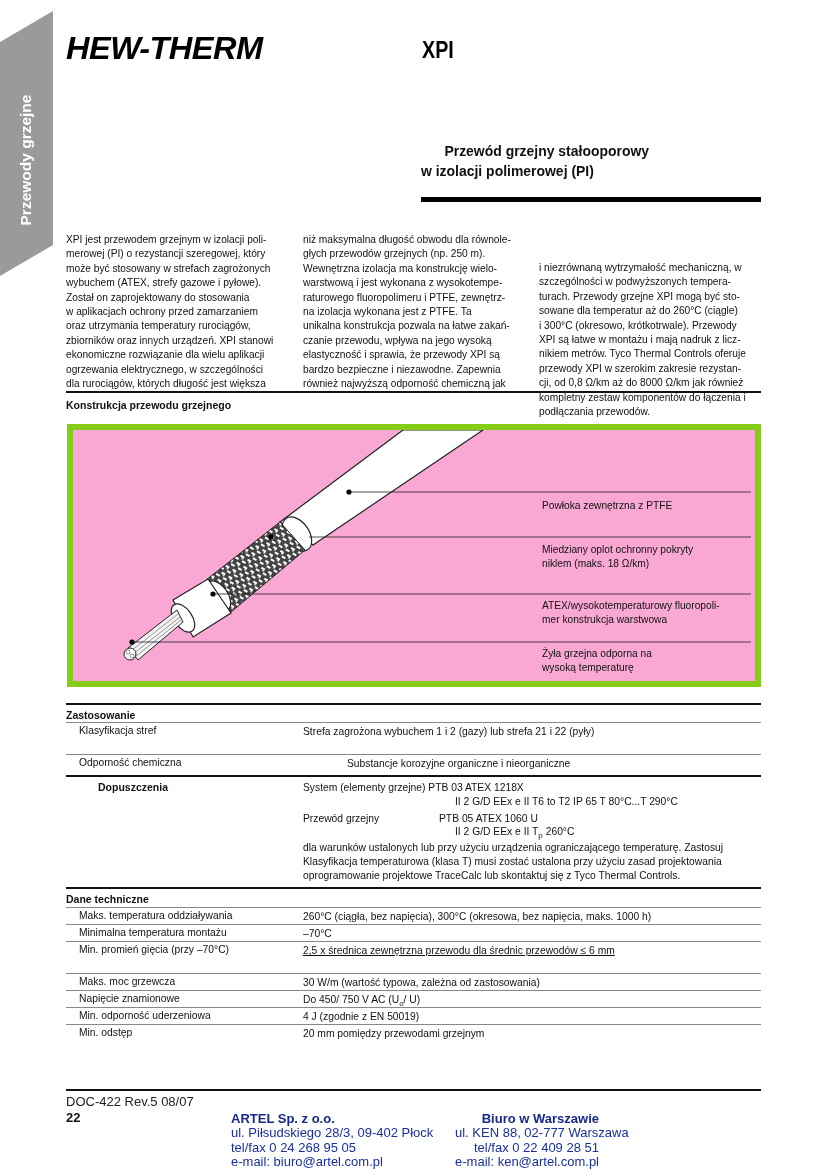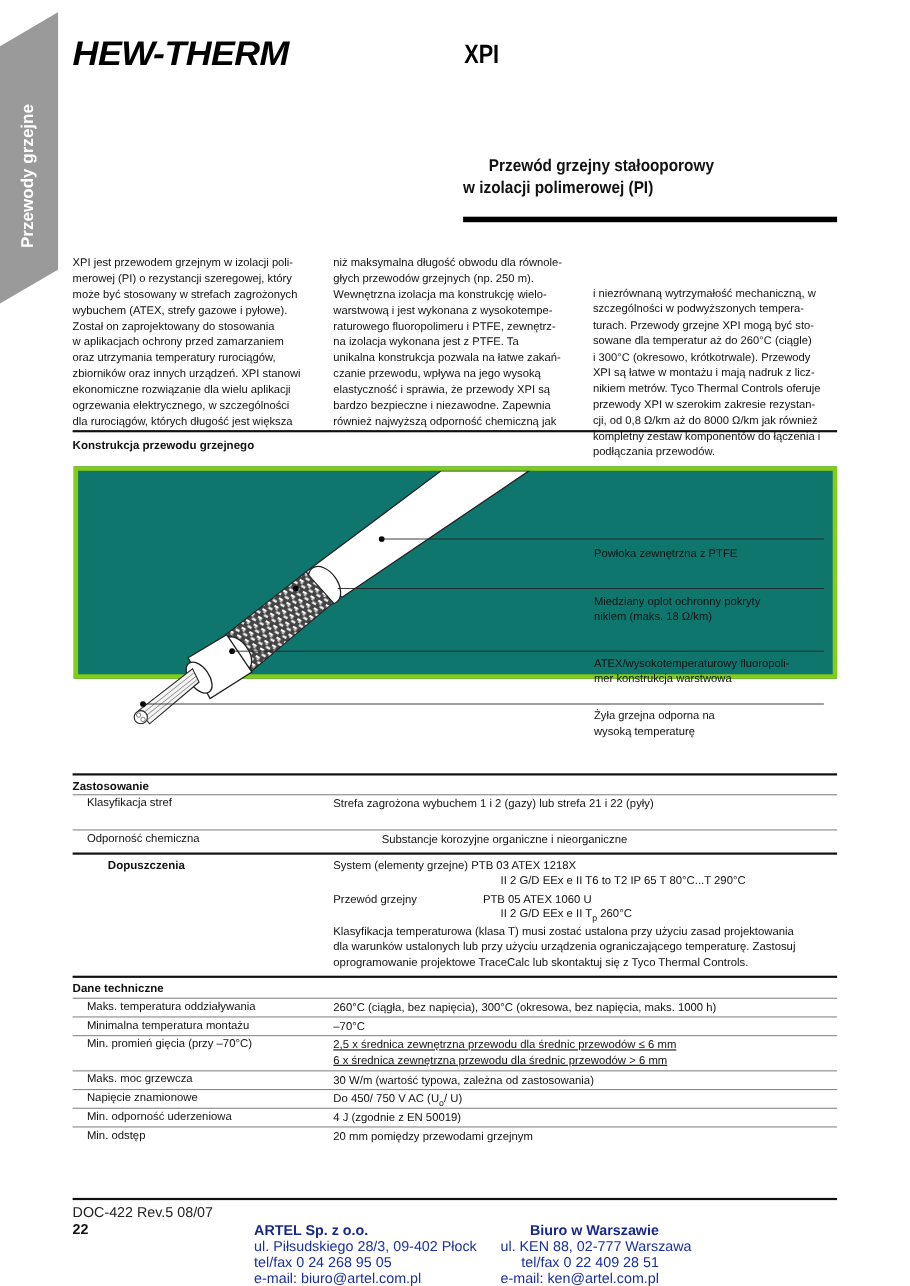--- a/index.html
+++ b/index.html
@@ -28,22 +28,22 @@
   .intro.c1 { left: 66px; width: 225px; }
   .intro.c2 { left: 303px; width: 230px; }
   .intro.c3 { left: 539px; width: 225px; margin-top: 28px; }
   .intro span { display: block; white-space: nowrap; }
 
   .rule-thick { position: absolute; left: 66px; width: 695px; height: 2px; background: #111; }
   .rule-thin { position: absolute; height: 1px; background: #888; }
 
   .section-title { position: absolute; left: 66px; font-size: 10.5px; font-weight: bold; }
 
-  .figure-box { position: absolute; left: 67px; top: 424px; width: 694px; height: 193px;
-                border: 4px solid #84cc16; background: #0f766e; }
+  .figure-box { position: absolute; left: 67px; top: 424px; width: 694px; height: 263px;
+                border: 6px solid #84cc16; background: #f9a8d4; }
   .figure-svg { position: absolute; left: 0; top: 0; }
 
   .callout { position: absolute; font-size: 10.2px; line-height: 14px; color: #111; }
 
   .spec-label { position: absolute; font-size: 10.3px; color: #111; white-space: nowrap; }
   .spec-value { position: absolute; left: 303px; font-size: 10.3px; color: #111; line-height: 14.2px; white-space: nowrap; }
   .spec-value span { display: block; }
   .sub { font-size: 8px; vertical-align: -3px; }
 
   .footer-doc { position: absolute; left: 66px; top: 1094px; font-size: 13px; color: #222; }
@@ -188,22 +188,22 @@
 <div class="spec-value" style="top:781px;">
   <span><span style="display:inline">System (elementy grzejne)</span> <span style="display:inline">PTB 03 ATEX 1218X</span></span>
 </div>
 <div class="spec-value" style="left:455px; top:795px;">II 2 G/D EEx e II T6 to T2 IP 65  T 80°C...T 290°C</div>
 <div class="spec-value" style="top:812px;">Przewód grzejny</div>
 <div class="spec-value" style="left:439px; top:812px;">PTB 05 ATEX 1060 U</div>
 <div class="spec-value" style="left:455px; top:825px;">
   <span style="display:inline">II 2 G/D EEx e II T</span><span class="sub" style="display:inline">p</span><span style="display:inline"> 260°C</span>
 </div>
 <div class="spec-value" style="top:841px;">
+  <span>dla warunków ustalonych lub przy użyciu urządzenia ograniczającego temperaturę. Zastosuj</span>
   <span>Klasyfikacja temperaturowa (klasa T) musi zostać ustalona przy użyciu zasad projektowania</span>
-  <span>dla warunków ustalonych lub przy użyciu urządzenia ograniczającego temperaturę. Zastosuj</span>
   <span>oprogramowanie projektowe TraceCalc lub skontaktuj się z Tyco Thermal Controls.</span>
 </div>
 
 <div class="rule-thick" style="top:887px;"></div>
 <div class="section-title" style="top:893px;">Dane techniczne</div>
 
 <div class="rule-thin" style="top:907px; left:66px; width:695px;"></div>
 <div class="spec-label" style="left:79px; top:910px;">Maks. temperatura oddziaływania</div>
 <div class="spec-value" style="top:910px;">
     <span>260°C (ciągła, bez napięcia), 300°C (okresowa, bez napięcia, maks. 1000 h)</span>
@@ -212,21 +212,20 @@
 <div class="rule-thin" style="top:924px; left:66px; width:695px;"></div>
 <div class="spec-label" style="left:79px; top:927px;">Minimalna temperatura montażu</div>
 <div class="spec-value" style="top:927px;">
     <span>–70°C</span>
   </div>
 
 <div class="rule-thin" style="top:941px; left:66px; width:695px;"></div>
 <div class="spec-label" style="left:79px; top:944px;">Min. promień gięcia (przy –70°C)</div>
 <div class="spec-value" style="top:944px;text-decoration:underline;">
   <span>2,5 x średnica zewnętrzna przewodu dla średnic przewodów ≤ 6 mm</span>
-  <span>6 x średnica zewnętrzna przewodu dla średnic przewodów &gt; 6 mm</span>
 </div>
 
 <div class="rule-thin" style="top:973px; left:66px; width:695px;"></div>
 <div class="spec-label" style="left:79px; top:976px;">Maks. moc grzewcza</div>
 <div class="spec-value" style="top:976px;">
     <span>30 W/m (wartość typowa, zależna od zastosowania)</span>
   </div>
 
 <div class="rule-thin" style="top:990px; left:66px; width:695px;"></div>
 <div class="spec-label" style="left:79px; top:993px;">Napięcie znamionowe</div>

